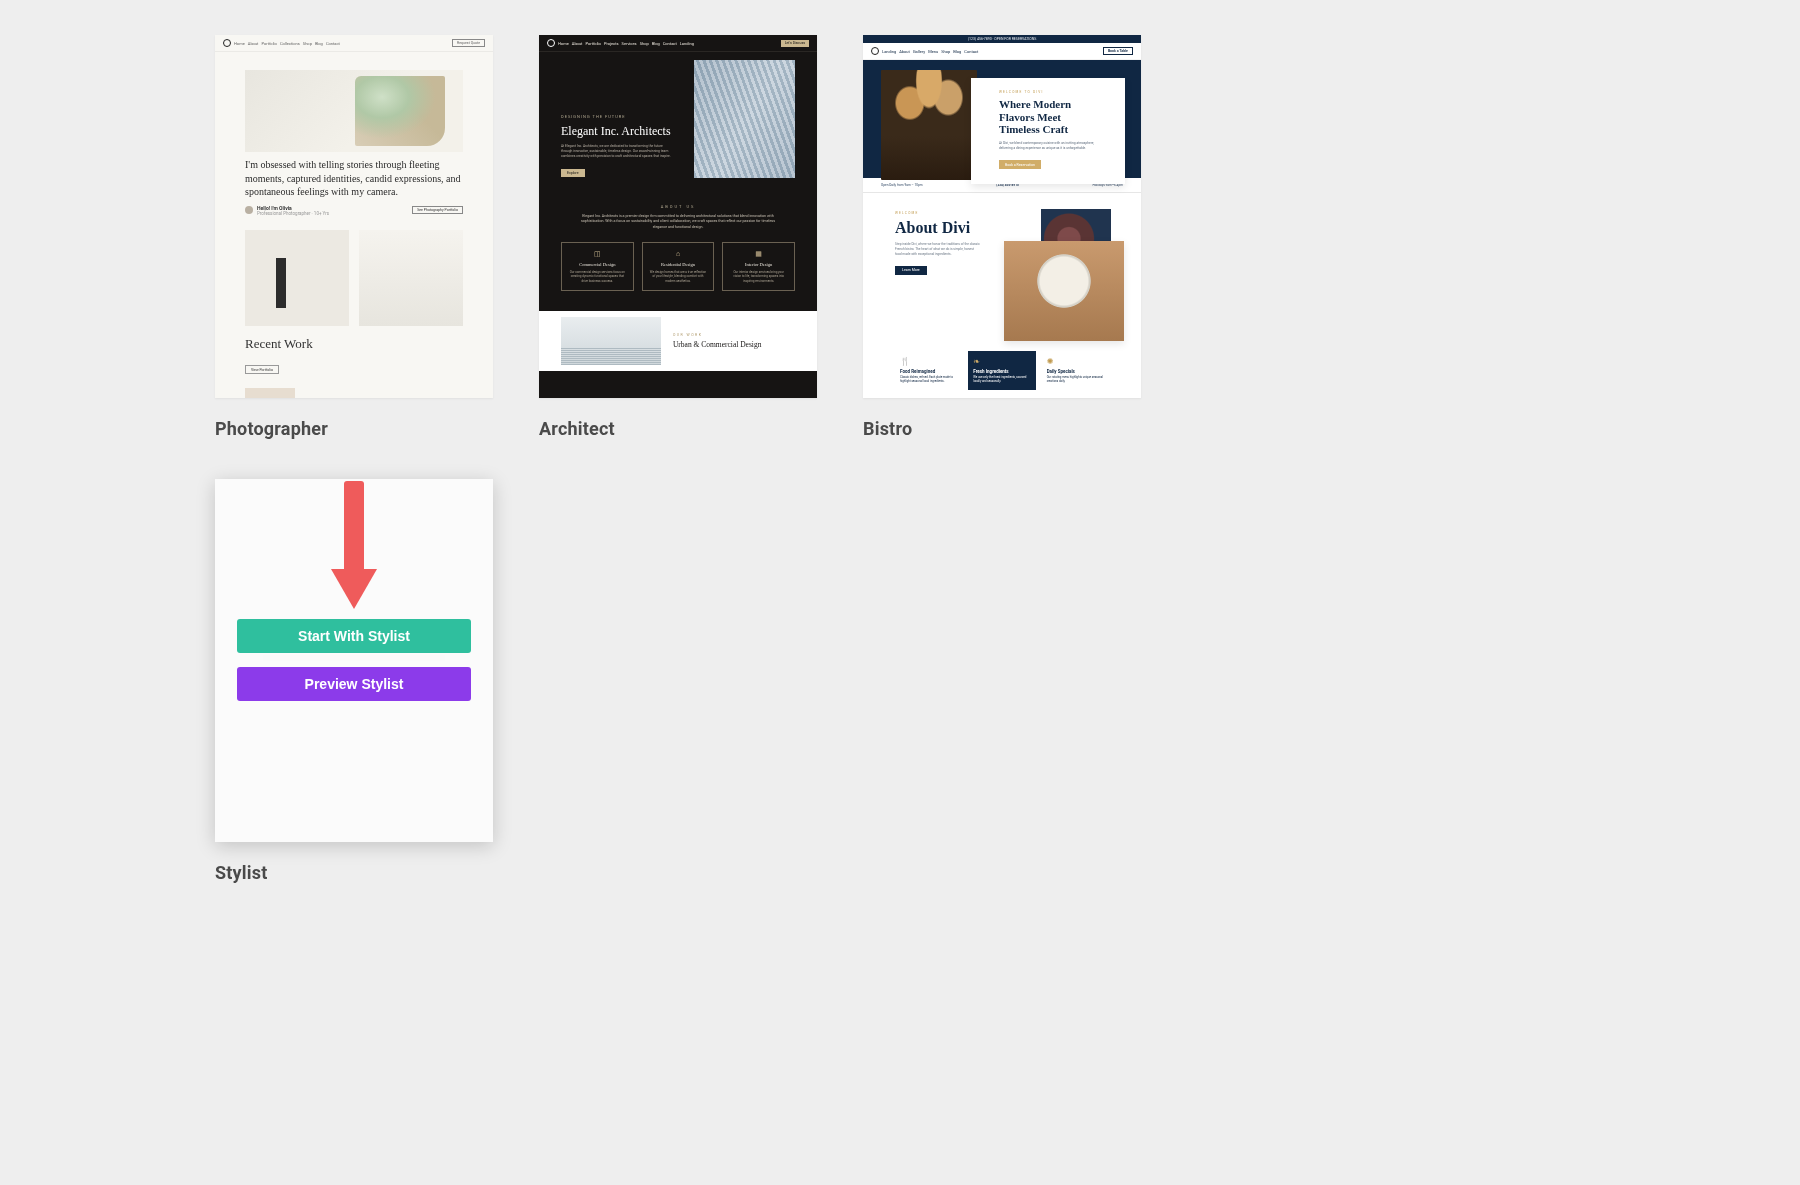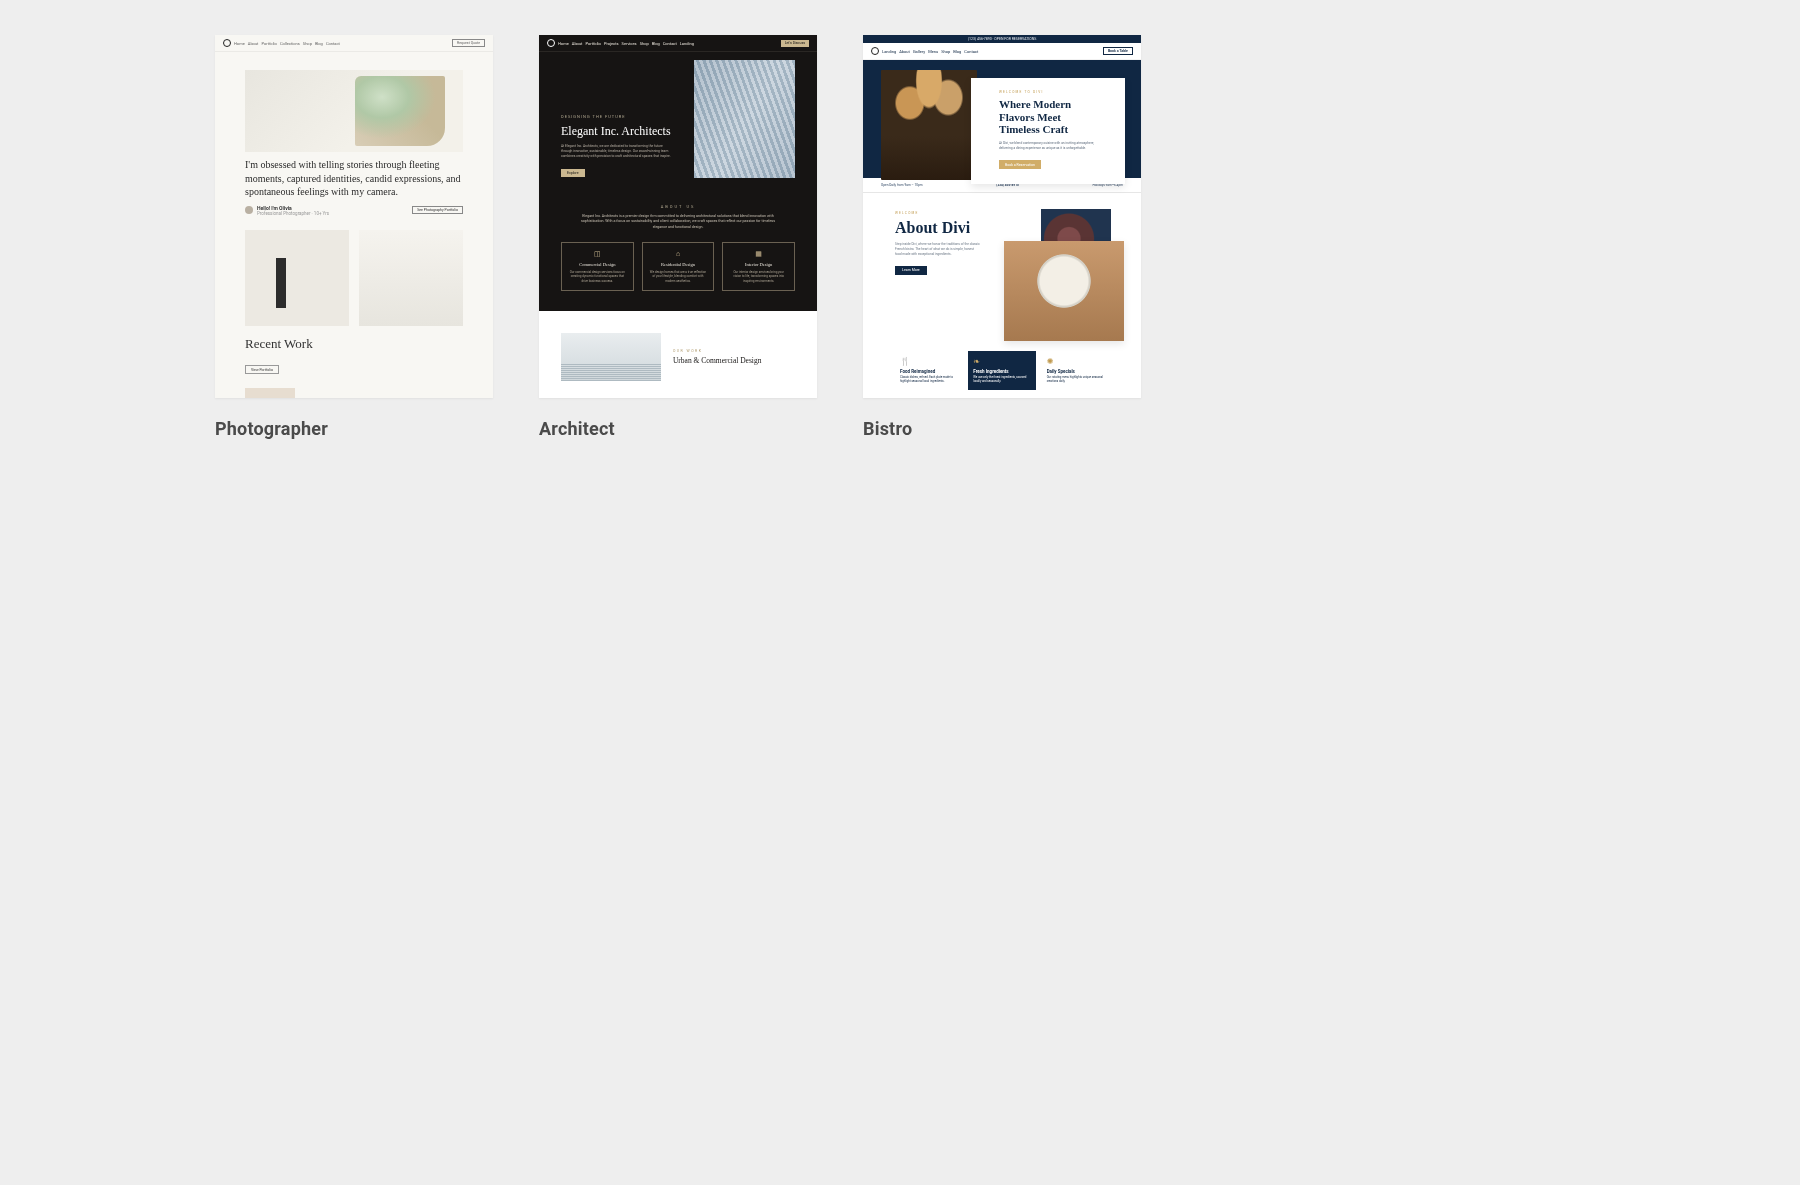--- a/index.html
+++ b/index.html
@@ -105,21 +105,21 @@
     height:118px; margin-top:-6px; outline:3px solid #161413;
   }
   .arch-about{margin:26px 22px 0;text-align:center;}
   .arch-about .hd{font-size:4px;letter-spacing:2px;color:#b1a890;}
   .arch-about .cp{font-size:3.6px;line-height:1.5;color:#c8c0b2;max-width:200px;margin:5px auto 0;}
   .arch-cards{display:flex;gap:8px;margin:12px 22px 20px;}
   .arch-card{flex:1;border:0.5px solid #6a6152;padding:7px 6px;text-align:center;}
   .arch-card .ic{color:#cbb890;font-size:7px;}
   .arch-card .t{font-family:Georgia,serif;font-size:4.5px;margin-top:4px;}
   .arch-card .c{font-size:3px;line-height:1.4;color:#a9a090;margin-top:3px;}
-  .arch-bottom{background:#fff;color:#161413;display:flex;gap:12px;padding:22px 22px;align-items:center;}
+  .arch-bottom{background:#fff;color:#161413;display:flex;gap:12px;padding:6px 22px;align-items:center;}
   .arch-bottom-img{flex:0.9;height:48px;background:linear-gradient(180deg,#e9edef 0%, #cfd7db 100%);position:relative;}
   .arch-bottom-img::after{content:"";position:absolute;inset:auto 0 0 0;height:18px;background:repeating-linear-gradient(0deg,#aebac1 0 1px,transparent 1px 2px);}
   .arch-bottom-txt{flex:1.1;}
   .arch-bottom-txt .eb{font-size:3.5px;color:#b19c6f;letter-spacing:1.5px;}
   .arch-bottom-txt .hd{font-family:Georgia,serif;font-size:7.5px;margin-top:3px;}
   
   .bis-body{height:100%;background:#fff;}
   .bis-ann{background:#102743;color:#e6eaf0;font-size:3.5px;text-align:center;padding:2px 0;}
   .bis-nav{background:#fff;color:#102743;}
   .bis-nav .mini-btn-outline{border-color:#102743;color:#102743;font-weight:600;}
@@ -364,14 +364,33 @@
               <div class="ic">✺</div>
               <div class="t">Daily Specials</div>
               <div class="c">Our rotating menu highlights unique seasonal creations daily.</div>
             </div>
         </div>
       </div>
     </div>
     <div class="card-title">Bistro</div>
   </div>
 
+  <div class="card">
+    <div class="thumb-frame hovered sty-frame">
+      <div class="sty-ghost">
+        <div class="sty-ghost-block"></div>
+        <div class="sty-ghost-text"></div>
+        <div class="sty-ghost-text" style="width:60%;"></div>
+        <div class="sty-ghost-big"></div>
+      </div>
+      <div class="sty-overlay">
+        <button class="sty-btn green">Start With Stylist</button>
+        <button class="sty-btn purple">Preview Stylist</button>
+      </div>
+      <div class="down-arrow">
+        <div class="shaft"></div>
+        <div class="head"></div>
+      </div>
+    </div>
+    <div class="card-title">Stylist</div>
+  </div>
 
 </div>
 
 </body></html>

